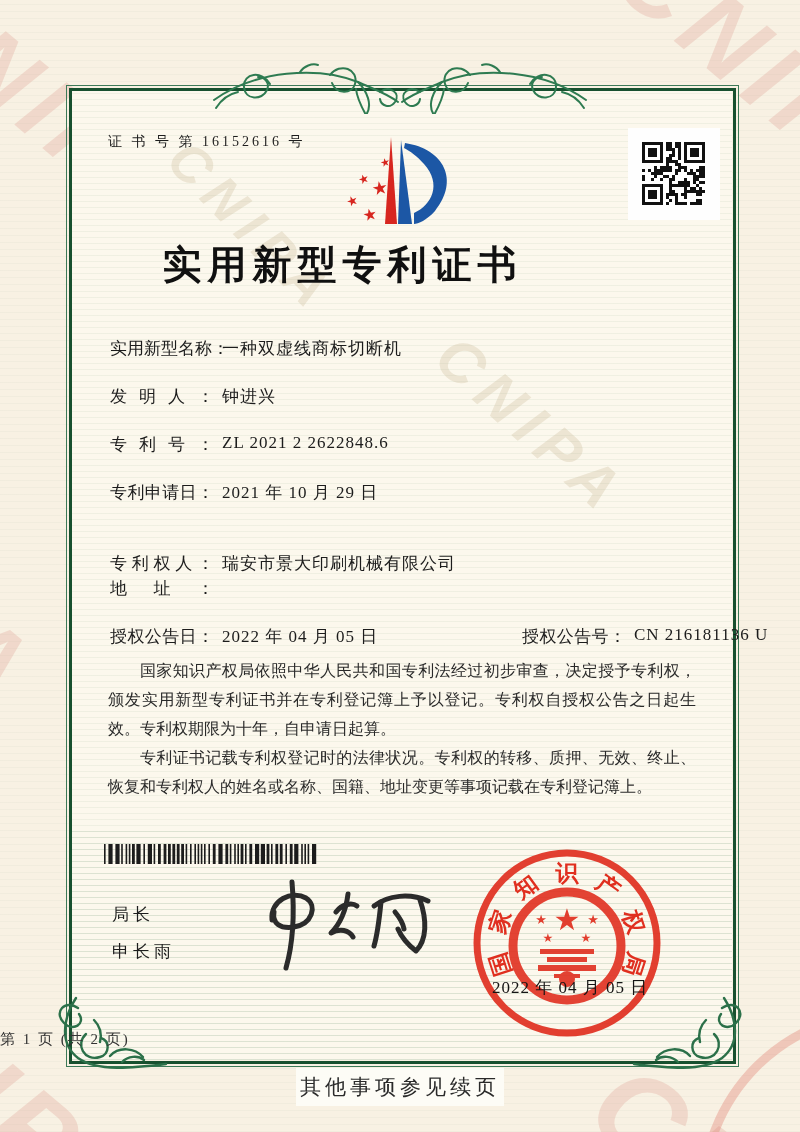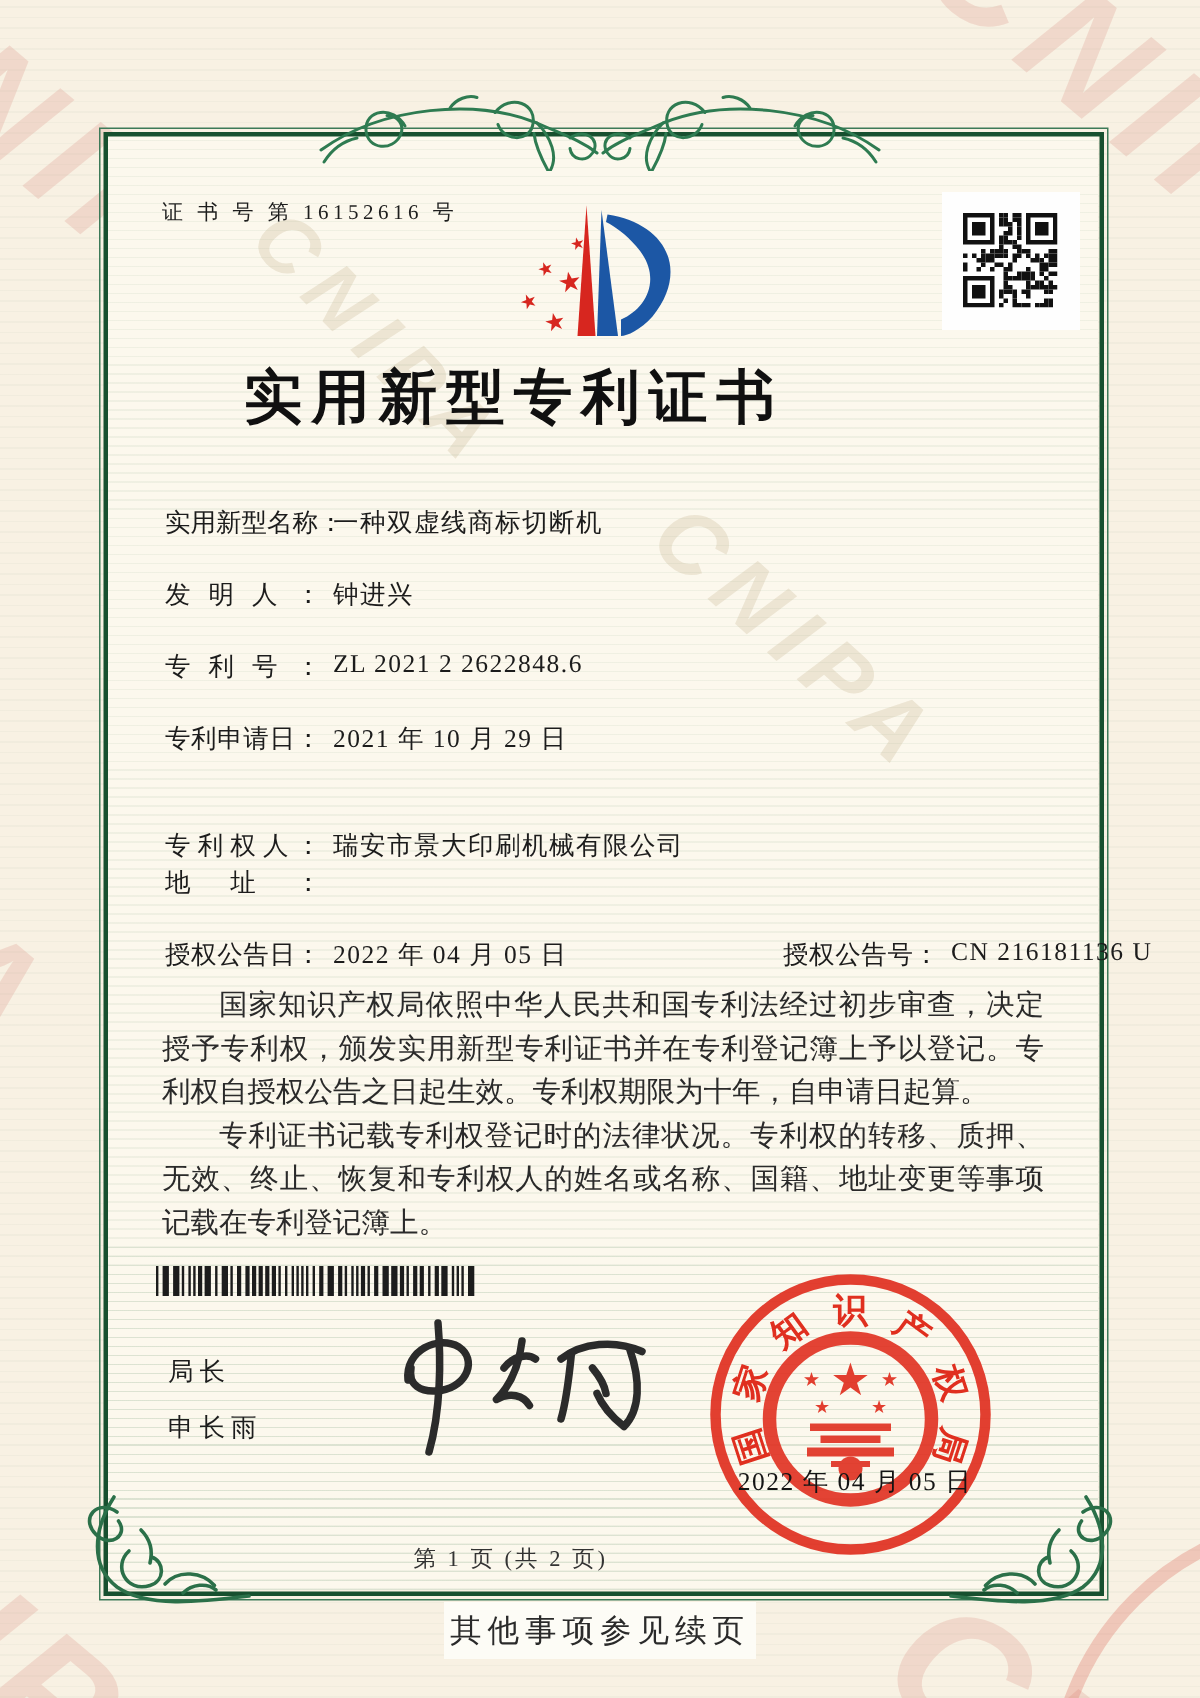--- a/index.html
+++ b/index.html
@@ -35,38 +35,38 @@
   .qr-box svg{position:absolute;left:14px;top:14px;}
   .logo{position:absolute;left:334px;top:128px;}
   .title{position:absolute;left:0;top:238px;width:685px;text-align:center;
          font-size:39px;font-weight:700;letter-spacing:6px;color:#101010;}
   
   .field-row{position:absolute;left:110px;font-size:17px;color:#1c1c1c;display:flex;white-space:nowrap;}
   .field-label{display:inline-block;width:104px;text-align:justify;text-align-last:justify;flex:none;}
   .field-value{margin-left:8px;letter-spacing:1px;}
   .grant-no{position:absolute;left:412px;top:0;display:flex;}
   
-  .body-text{position:absolute;left:108px;top:656px;width:588px;font-size:19px;
+  .body-text{position:absolute;left:108px;top:656px;width:588px;font-size:16px;
              line-height:29px;color:#2a2a2a;text-align:justify;}
   .body-text p{margin:0;text-indent:2em;}
   
   .barcode{position:absolute;left:104px;top:844px;}
   
   .signer{position:absolute;left:112px;top:903px;font-size:17px;letter-spacing:4px;color:#1d1d1d;}
   .signer div{margin-bottom:14px;}
   .signature{position:absolute;left:232px;top:876px;}
   
   .seal{position:absolute;left:470px;top:846px;width:194px;height:194px;}
   .seal svg{position:absolute;left:0;top:0;}
   .seal-char{position:absolute;width:26px;height:26px;text-align:center;
      font-size:23px;font-weight:700;color:#e02f1f;line-height:26px;}
   .seal-date{position:absolute;left:455px;top:976px;width:230px;text-align:center;
      font-size:17px;letter-spacing:1px;color:#141414;}
   
-  .page-indicator{position:absolute;left:0;top:1030px;width:681px;text-align:center;
+  .page-indicator{position:absolute;left:0;top:1030px;width:681px;text-align:left;
      font-size:15px;letter-spacing:2px;color:#333;}
   .continuation{position:absolute;left:296px;top:1068px;width:208px;height:38px;background:#fdfcf6;
      text-align:center;font-size:21px;letter-spacing:4px;color:#2a2a2a;line-height:38px;}
 </style>
 </head>
 <body>
 
 <div class="page-waves"></div>
 
 <div class="wm wm-pink" style="left:-52px;top:-46px;font-size:96px;transform:rotate(40deg);">CNIPA</div>

